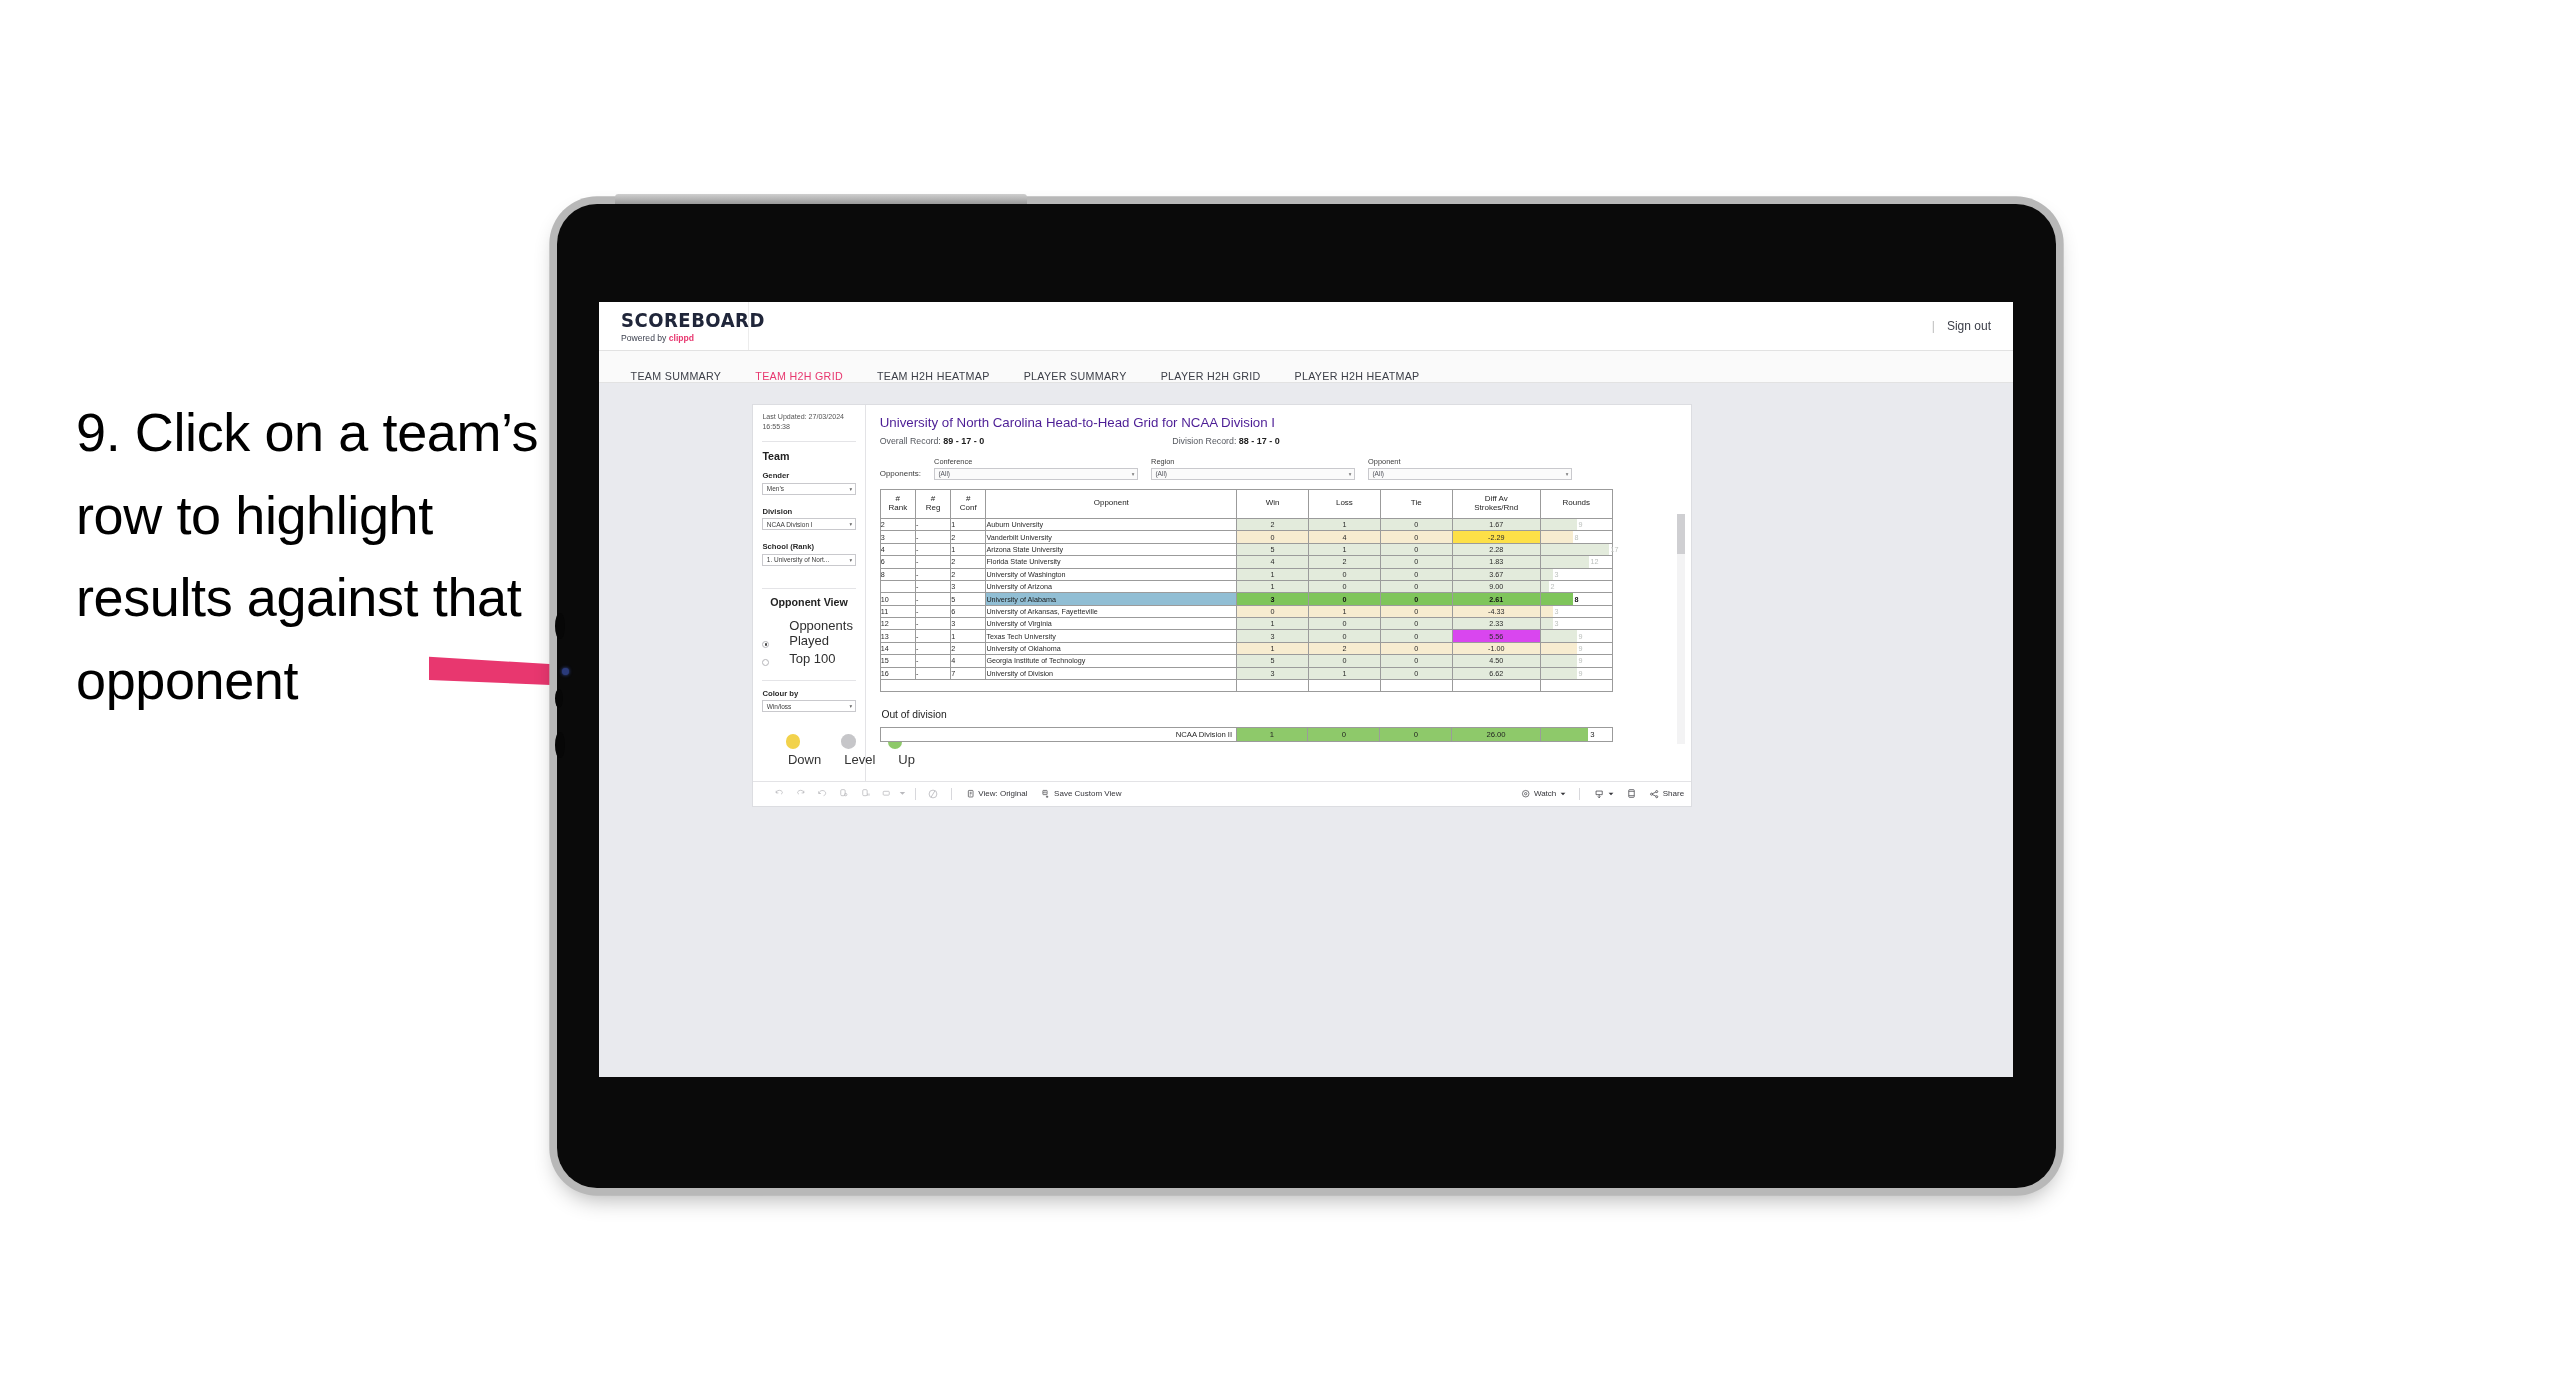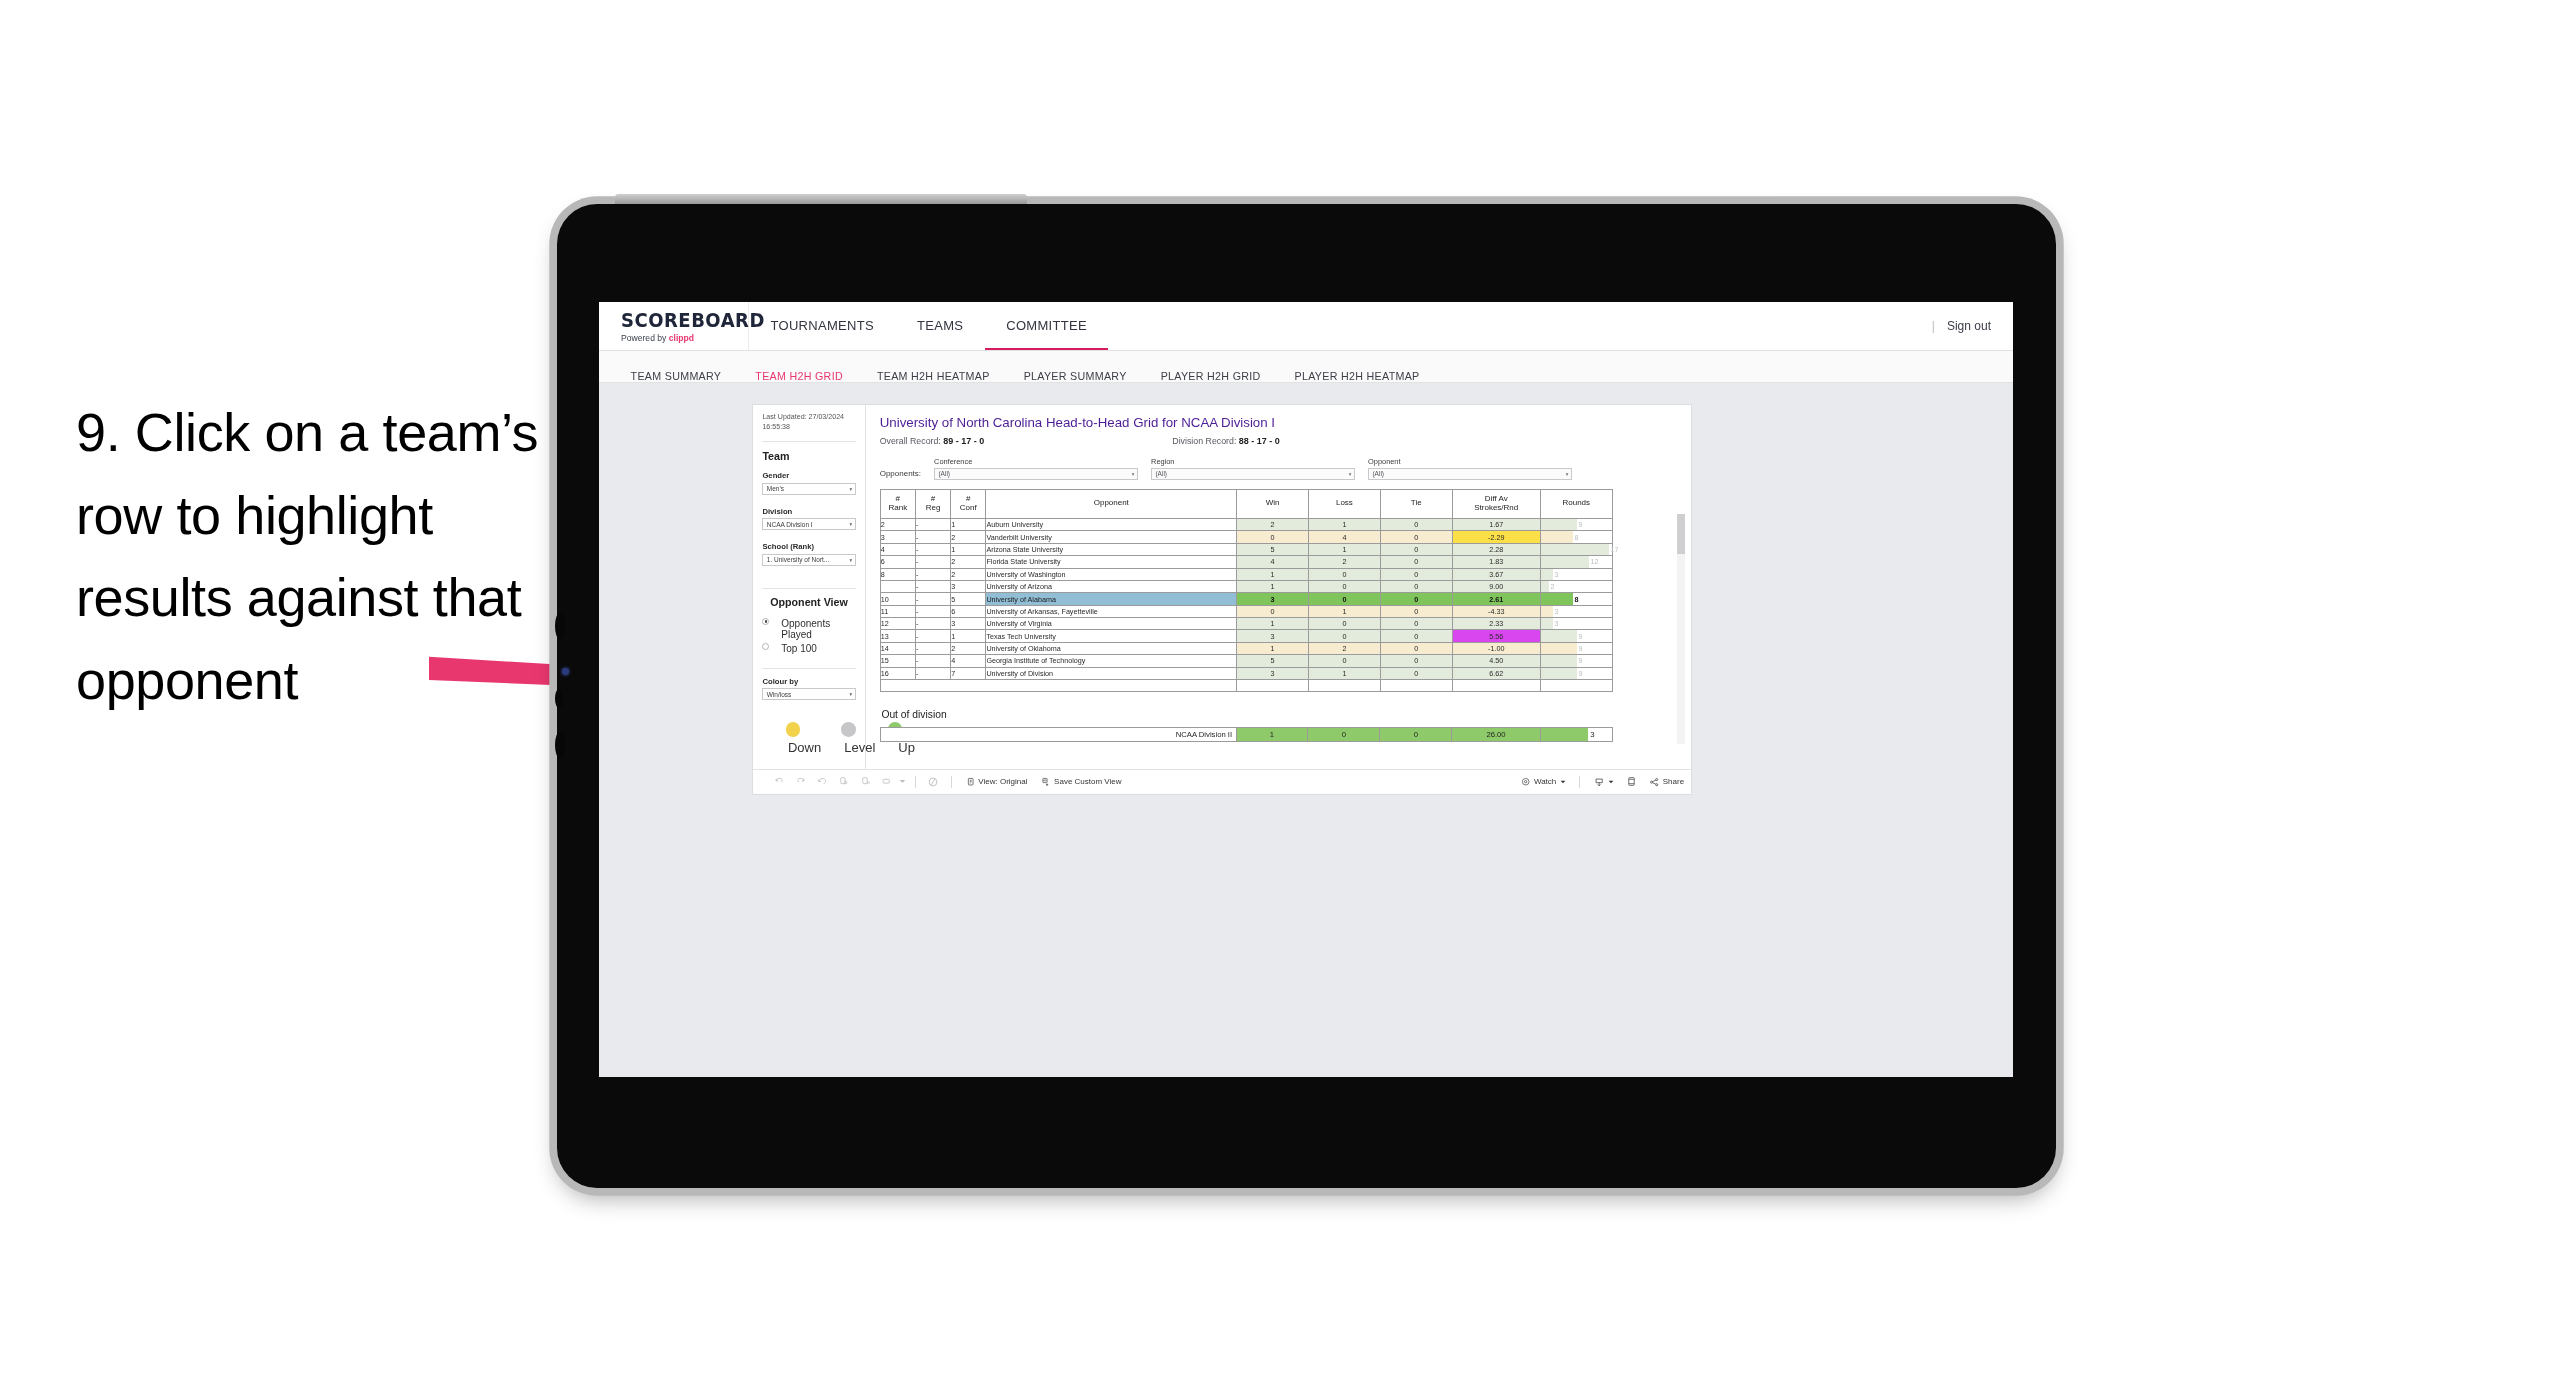--- a/index.html
+++ b/index.html
@@ -108,21 +108,21 @@
   .s-title{ font-size:10.7px; font-weight:bold; color:#222; margin-bottom:9.4px;}
   .s-title.center{ text-align:center; }
   .s-label{ font-size:7.7px; font-weight:bold; color:#2b2b2b; margin-bottom:2.6px;}
   .sel{
     height:12px; border:0.9px solid #c9c9cd; background:#fff;
     display:flex; align-items:center; justify-content:space-between;
     padding:0 2.6px 0 3.4px; font-size:6.5px; color:#3b3b3b; margin-bottom:12px;
     cursor:pointer;
   }
   .sel .caret{ font-size:5.2px; color:#666; }
-  .radio-row{ display:flex; align-items:flex-start; gap:12px; margin-bottom:3.4px; font-size:10px; color:#2f2f2f; cursor:pointer;}
+  .radio-row{ display:flex; align-items:flex-end; gap:20px; margin-bottom:3.4px; font-size:13px; color:#2f2f2f; cursor:pointer;}
   .rb{ width:6.9px; height:6.9px; border-radius:50%; border:0.9px solid #b4b4b8; background:#fff;
        display:inline-block; position:relative; flex:0 0 auto;}
   .rb.on::after{ content:""; position:absolute; left:1.3px; top:1.3px; width:2.6px; height:2.6px;
        border-radius:50%; background:#444; }
   .legend{ display:flex; justify-content:space-between; margin-top:22px; padding:0 2.6px;}
   .lg{ text-align:center; }
   .lg .dot{ width:14.6px; height:14.6px; border-radius:50%; margin:0 auto 3.4px auto;}
   .lg .t{ font-size:13px; color:#333;padding-left:23px; }
 
   
@@ -210,25 +210,20 @@
   <div class="led"></div>
   <div class="btn-side btn-b"></div>
   <div class="btn-side btn-c"></div>
 
   <div class="screen">
 
     <div class="apphdr">
       <div class="logo-cell">
         <div class="logo-title">SCOREBOARD</div>
         <div class="logo-sub"><span>Powered by </span><b>clippd</b></div>
-      </div>
-      <div class="navtabs">
-        <div class="navtab">TOURNAMENTS</div>
-        <div class="navtab">TEAMS</div>
-        <div class="navtab active">COMMITTEE</div>
       </div>
       <div class="hdr-right">
         <span class="hdr-sep">|</span>
         <span>Sign out</span>
       </div>
     </div>
 
     <div class="subnav">
       <div class="subtab">TEAM SUMMARY</div>
       <div class="subtab active">TEAM H2H GRID</div>

